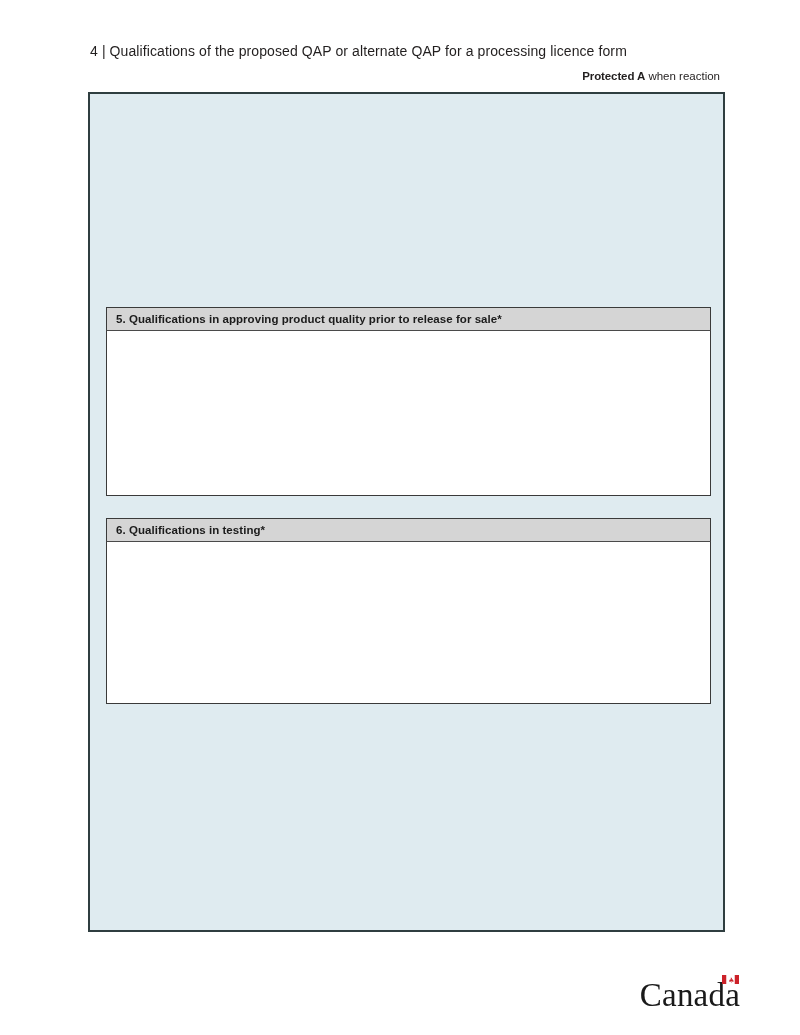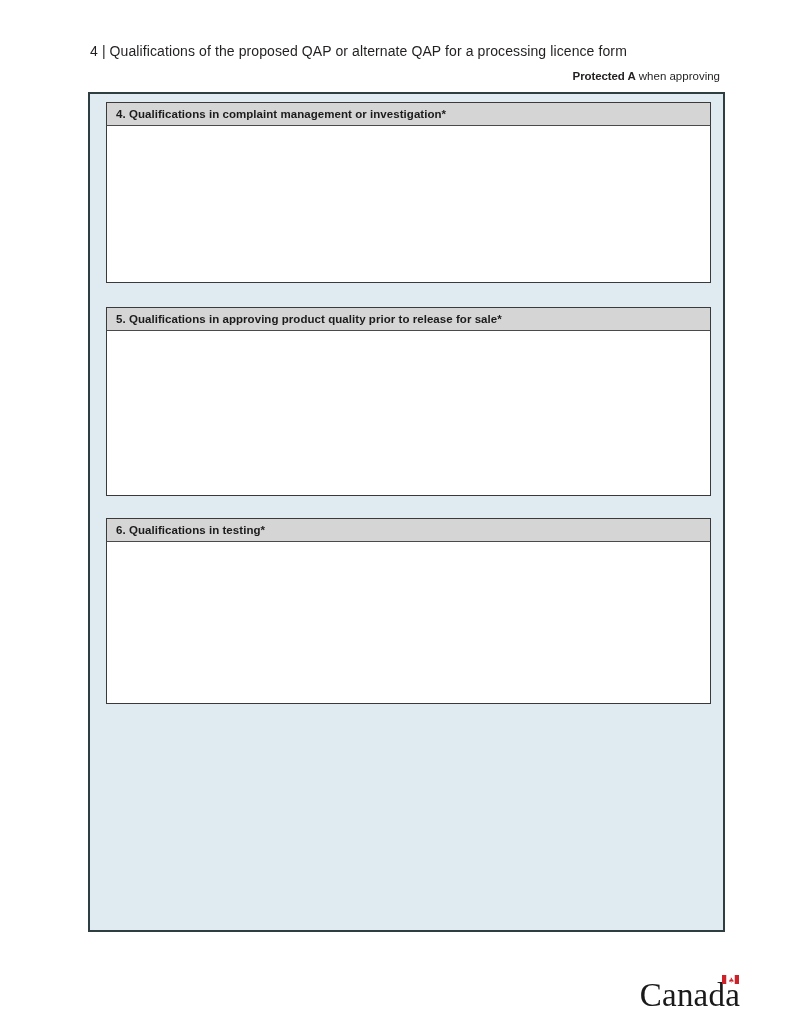--- a/index.html
+++ b/index.html
@@ -132,31 +132,27 @@
     width: 17px;
     height: 9px;
   }
 </style>
 </head>
 <body>
 
 <div class="page-header">
   <div class="header-line">4  |  Qualifications of the proposed QAP or alternate QAP for a processing licence form</div>
   <div class="protected-line">
-    <span class="protected-strong">Protected A</span><span> when approving</span>
+    <span class="protected-strong">Protected A</span><span> when reaction</span>
   </div>
 </div>
 
 <div class="form-frame">
   <div class="frame-inner">
 
-    <div class="section sec-4">
-      <div class="section-header">4. Qualifications in complaint management or investigation*</div>
-      <div class="section-body" aria-placeholder=""></div>
-    </div>
 
     <div class="section sec-5">
       <div class="section-header">5. Qualifications in approving product quality prior to release for sale*</div>
       <div class="section-body" aria-placeholder=""></div>
     </div>
 
     <div class="section sec-6">
       <div class="section-header">6. Qualifications in testing*</div>
       <div class="section-body" aria-placeholder=""></div>
     </div>

